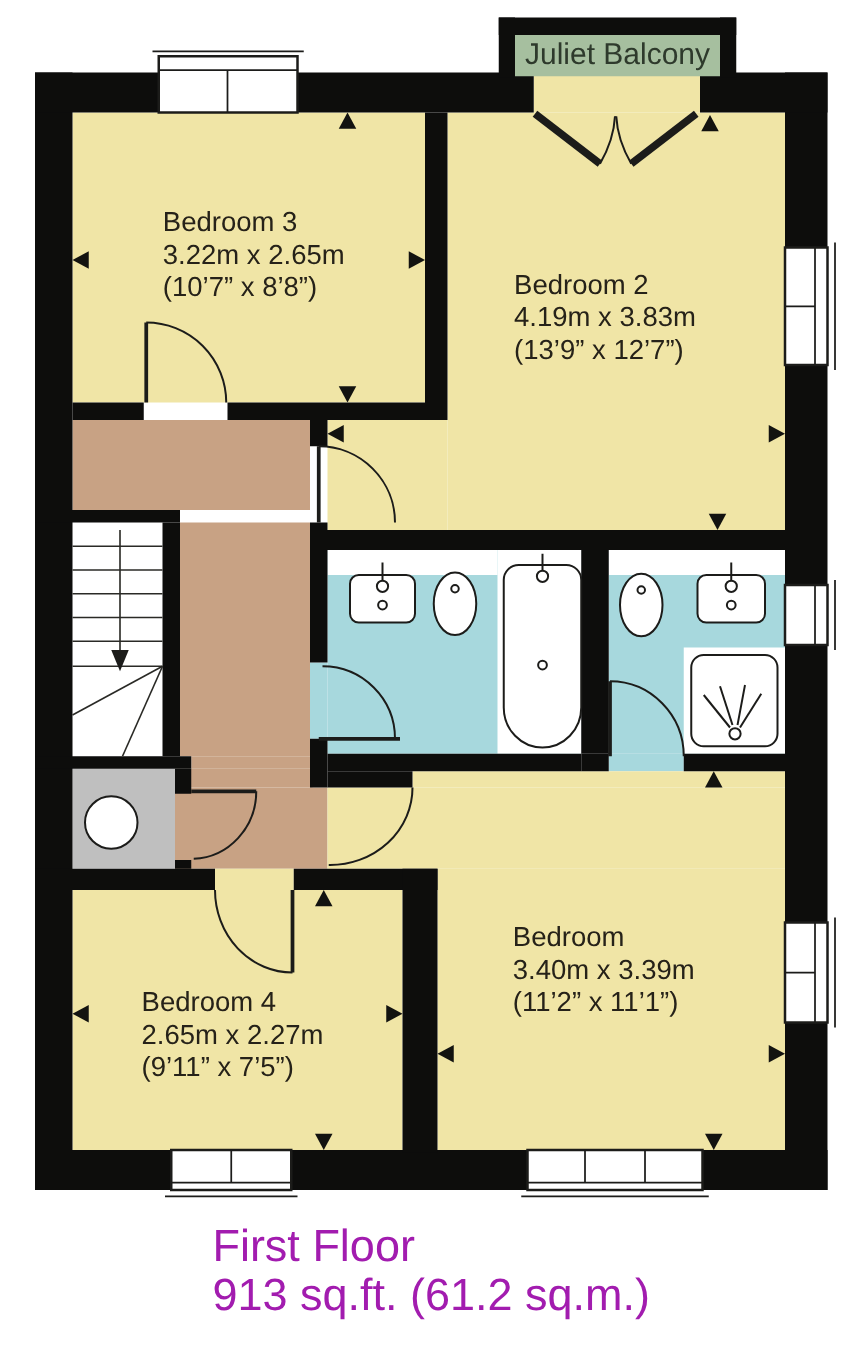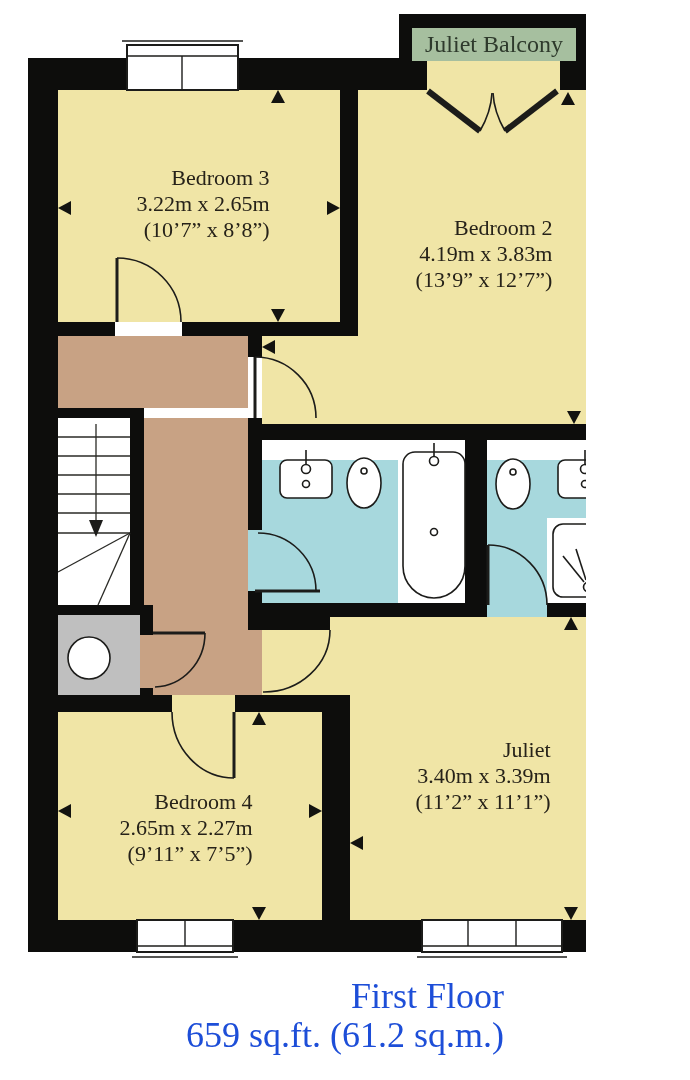--- a/index.html
+++ b/index.html
@@ -1,25 +1,25 @@
 <!DOCTYPE html>
 <html><head>
 <meta charset="utf-8">
 <style>
   html,body{margin:0;padding:0;background:#ffffff;}
-  .canvas{position:relative;width:586px;height:1080px;background:#ffffff;overflow:hidden;
-          font-family:Liberation Serif, serif;}
+  .canvas{position:relative;width:690px;height:1080px;background:#ffffff;overflow:hidden;
+          font-family:Liberation Sans, sans-serif;}
   .plan-svg{position:absolute;left:0;top:0;}
-  .lbl{position:absolute;transform:translate(-50%,-50%);text-align:right;color:#262219;
+  .lbl{position:absolute;transform:translate(-50%,-50%);text-align:left;color:#262219;
        font-size:22px;line-height:26px;white-space:nowrap;}
   .lbl .ln{display:block;}
   .balcony-lbl{position:absolute;transform:translate(-50%,-50%);color:#2e3a2c;
        font-size:24px;line-height:24px;white-space:nowrap;}
   .caption{position:absolute;left:345px;top:1016px;transform:translate(-50%,-50%);
-       text-align:right;color:#1d4ed8;font-size:36px;line-height:39px;white-space:nowrap;}
+       text-align:left;color:#a21caf;font-size:36px;line-height:39px;white-space:nowrap;}
 </style>
 </head>
 <body>
 
 <div class="canvas">
 
   <svg class="plan-svg" width="690" height="1080" viewBox="0 0 690 1080">
 
     <g>
       <rect x="58" y="90" width="282" height="232" fill="#f0e5a6"></rect>
@@ -240,23 +240,23 @@
     <span class="ln">(13’9” x 12’7”)</span>
   </div>
 
   <div class="lbl" style="left:186px;top:828px;">
     <span class="ln">Bedroom 4</span>
     <span class="ln">2.65m x 2.27m</span>
     <span class="ln">(9’11” x 7’5”)</span>
   </div>
 
   <div class="lbl" style="left:483px;top:776px;">
-    <span class="ln">Juliet</span>
+    <span class="ln">Bedroom</span>
     <span class="ln">3.40m x 3.39m</span>
     <span class="ln">(11’2” x 11’1”)</span>
   </div>
 
   <div class="caption">
     <div>First Floor</div>
-    <div>659 sq.ft. (61.2 sq.m.)</div>
+    <div>913 sq.ft. (61.2 sq.m.)</div>
   </div>
 
 </div>
 
 </body></html>

